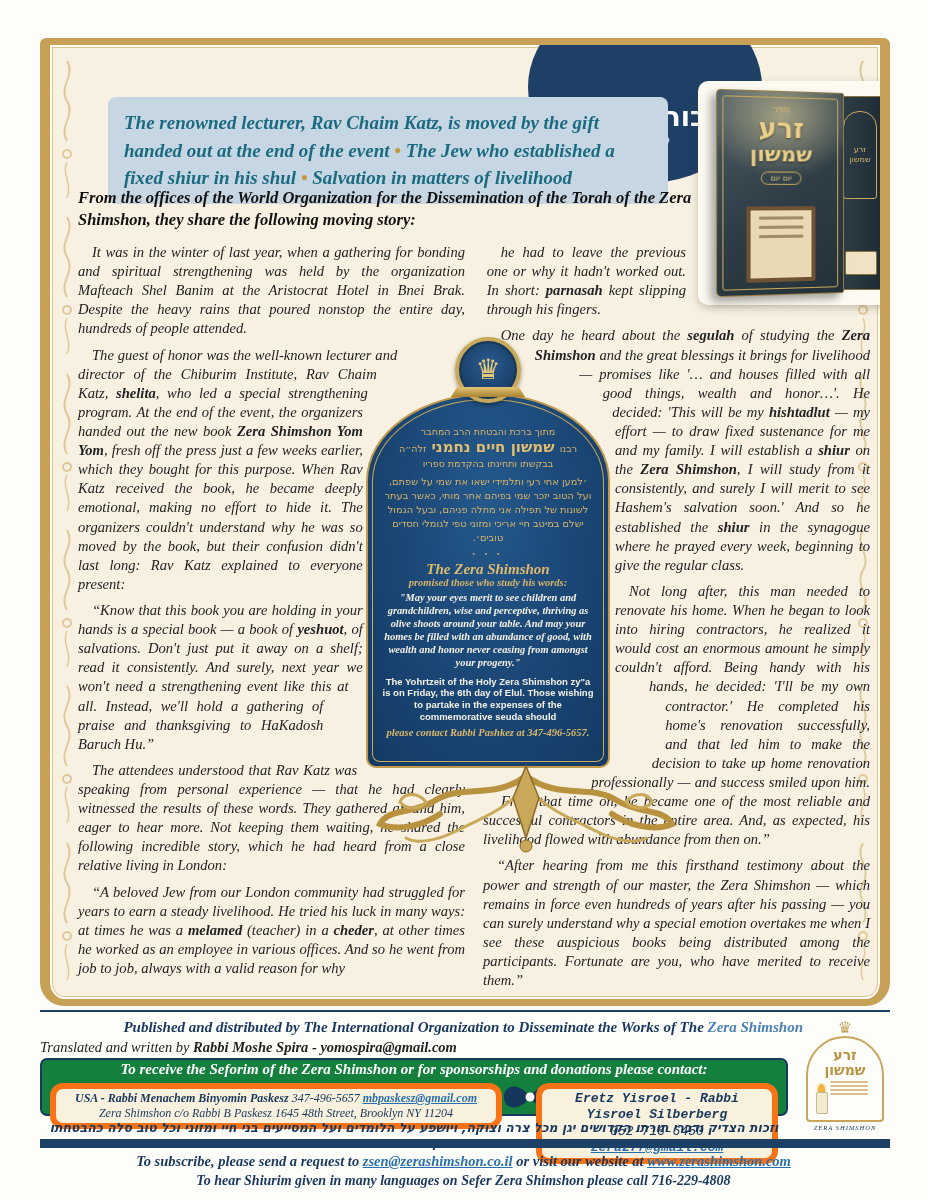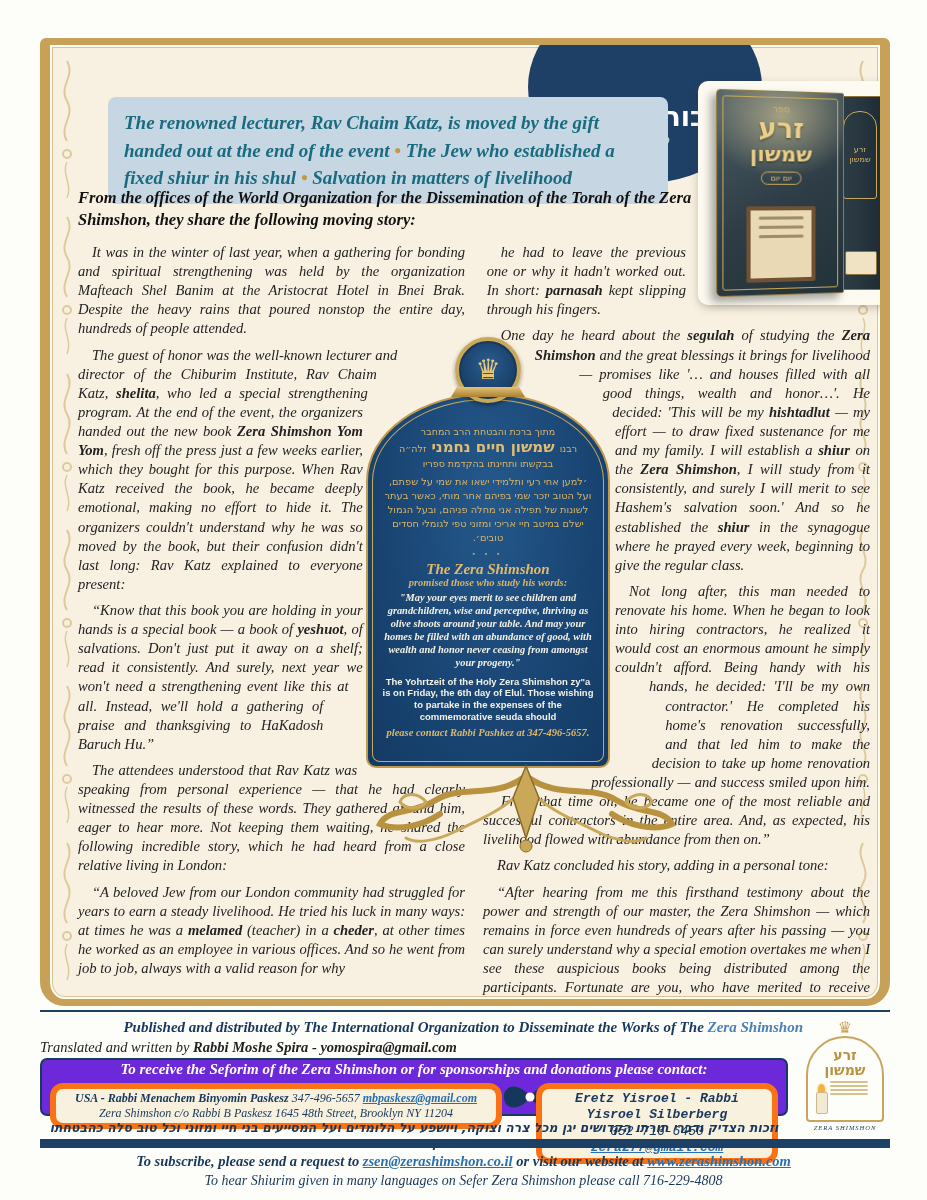--- a/index.html
+++ b/index.html
@@ -146,40 +146,40 @@
   .flourish{margin-top:-6px;position:relative;z-index:3;}
   
   .f-rule{position:absolute;left:40px;width:850px;top:1010px;height:2px;background:#1d4066;}
   .f-pub{position:absolute;left:55px;width:748px;top:1019px;text-align:right;
     font-style:italic;font-weight:bold;font-size:15px;color:#18375e;}
   .seg-hl{color:#4a80b5;}
   .f-trans{position:absolute;left:40px;width:748px;top:1039px;text-align:left;
     font-style:italic;font-size:14.5px;color:#222;}
   .f-band{
     position:absolute;left:40px;top:1058px;width:748px;height:58px;box-sizing:border-box;
-    background:#6d28d9;border:2px solid #173a5e;border-radius:7px;
+    background:#15803d;border:2px solid #173a5e;border-radius:7px;
   }
   .f-band-title{margin-top:1px;text-align:center;color:#fff;font-style:italic;font-weight:bold;font-size:15px;}
   .pill{
     position:absolute;top:23px;box-sizing:border-box;background:#f8f1de;border:6px solid #f97316;border-radius:13px;
     padding:2px 10px;text-align:center;font-size:12px;font-style:italic;color:#17375c;line-height:1.25;
   }
   .pill-usa{left:8px;width:452px;}
   .pill-ey{right:8px;width:242px;font-size:13px;font-family:Liberation Mono, monospace;}
   .pill .ln1{font-weight:bold;}
   .seg-link{color:#2a6fad;text-decoration:underline;font-weight:bold;}
   .seg-plain{font-weight:normal;}
   .quatrefoil{position:absolute;left:460px;top:20px;}
   .f-heb{position:absolute;left:40px;width:748px;top:1120px;text-align:center;
     font-family:"DejaVu Sans",sans-serif;direction:rtl;font-size:12.5px;font-weight:bold;font-style:italic;color:#17375c;}
   .f-bar{position:absolute;left:40px;width:850px;top:1139px;height:9px;background:#1d4066;}
   .f-sub1{position:absolute;left:0;width:927px;top:1153px;text-align:center;
     font-style:italic;font-weight:bold;font-size:14.5px;color:#17375c;}
   .f-sub2{position:absolute;left:0;width:927px;top:1173px;text-align:center;
-    font-style:italic;font-weight:normal;font-size:14px;color:#17375c;}
+    font-style:italic;font-weight:bold;font-size:14px;color:#17375c;}
   
   .logo-box{position:absolute;left:798px;top:1020px;width:94px;height:114px;text-align:center;}
   .logo-crown{font-family:"DejaVu Sans",sans-serif;color:#c9a45c;font-size:16px;line-height:1;}
   .logo-arch{
     margin:0 auto;width:78px;height:86px;border:2px solid #c9a45c;box-sizing:border-box;
     border-radius:39px 39px 4px 4px;position:relative;padding-top:10px;
   }
   .logo-name{font-family:"DejaVu Sans",sans-serif;direction:rtl;color:#b8923f;font-weight:bold;font-size:14px;line-height:1.05;}
   .logo-lines{margin-top:4px;}
   .logo-lines i{display:block;height:2px;background:#d9c08a;margin:2px 14px 0 22px;border-radius:1px;}
@@ -322,21 +322,20 @@
       <p><span>“Know that this book you are holding in your hands is a special book — a book of </span><span class="seg-b">yeshuot</span><span>, of salvations. Don't just put it away on a shelf; read it consistently. And surely, next year we won't need a strengthening event like this at all. Instead, we'll hold a gathering of praise and thanksgiving to HaKadosh Baruch Hu.”</span></p>
       <p><span>The attendees understood that Rav Katz was speaking from personal experience — that he had clearly witnessed the results of these words. They gathered around him, eager to hear more. Not keeping them waiting, he shared the following incredible story, which he had heard from a close relative living in London:</span></p>
       <p><span>“A beloved Jew from our London community had struggled for years to earn a steady livelihood. He tried his luck in many ways: at times he was a </span><span class="seg-b">melamed</span><span> (teacher) in a </span><span class="seg-b">cheder</span><span>, at other times he worked as an employee in various offices. And so he went from job to job, always with a valid reason for why</span></p>
     </div>
     <div class="col">
       <div class="spacer-book"></div>
       <div class="spacer-box-right"></div>
       <p><span>he had to leave the previous one or why it hadn't worked out. In short: </span><span class="seg-b">parnasah</span><span> kept slipping through his fingers.</span></p>
       <p><span>One day he heard about the </span><span class="seg-b">segulah</span><span> of studying the </span><span class="seg-b">Zera Shimshon</span><span> and the great blessings it brings for livelihood — promises like '… and houses filled with all good things, wealth and honor…'. He decided: 'This will be my </span><span class="seg-b">hishtadlut</span><span> — my effort — to draw fixed sustenance for me and my family. I will establish a </span><span class="seg-b">shiur</span><span> on the </span><span class="seg-b">Zera Shimshon</span><span>, I will study from it consistently, and surely I will merit to see Hashem's salvation soon.' And so he established the </span><span class="seg-b">shiur</span><span> in the synagogue where he prayed every week, beginning to give the regular class.</span></p>
       <p><span>Not long after, this man needed to renovate his home. When he began to look into hiring contractors, he realized it would cost an enormous amount he simply couldn't afford. Being handy with his hands, he decided: 'I'll be my own contractor.' He completed his home's renovation successfully, and that led him to make the decision to take up home renovation professionally — and success smiled upon him. From that time on, he became one of the most reliable and successful contractors in the entire area. And, as expected, his livelihood flowed with abundance from then on.”</span></p>
-      <p><span>Rav Katz concluded his story, adding in a personal tone:</span></p>
       <p><span>“After hearing from me this firsthand testimony about the power and strength of our master, the Zera Shimshon — which remains in force even hundreds of years after his passing — you can surely understand why a special emotion overtakes me when I see these auspicious books being distributed among the participants. Fortunate are you, who have merited to receive them.”</span></p>
     </div>
   </div>
 
   <div class="ornament-wrap">
     <div class="crown-medallion">
       <span class="crown-glyph">♛</span>
     </div>
     <div class="crown-base"></div>
     <div class="panel">

